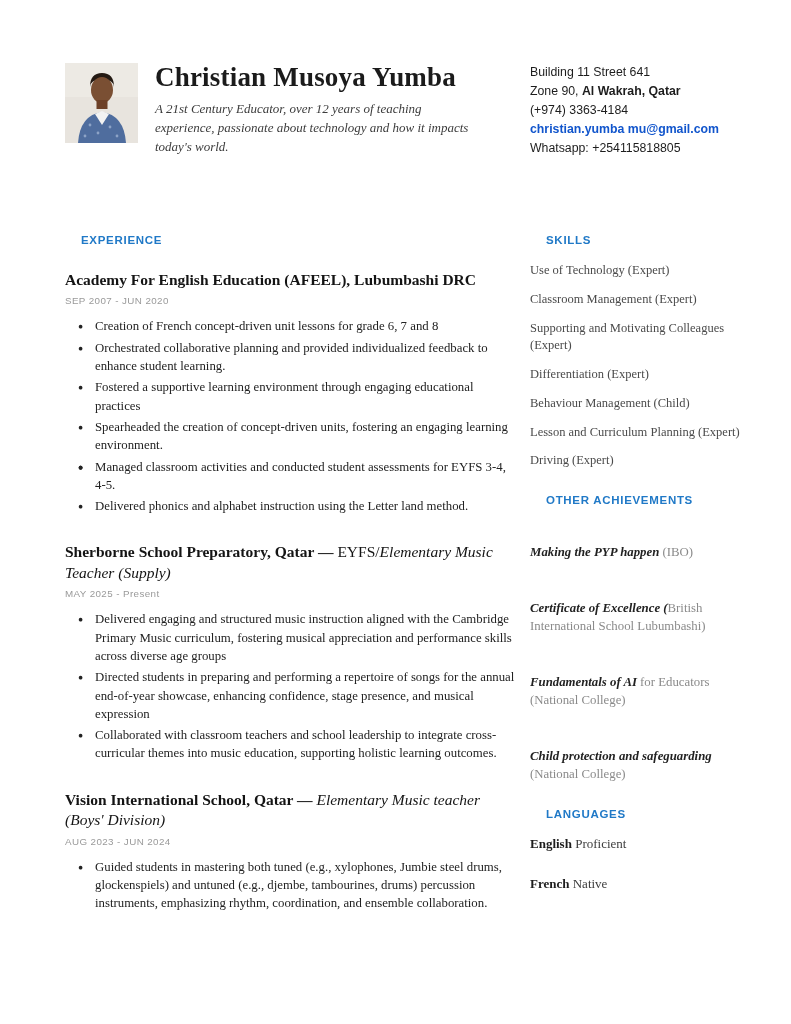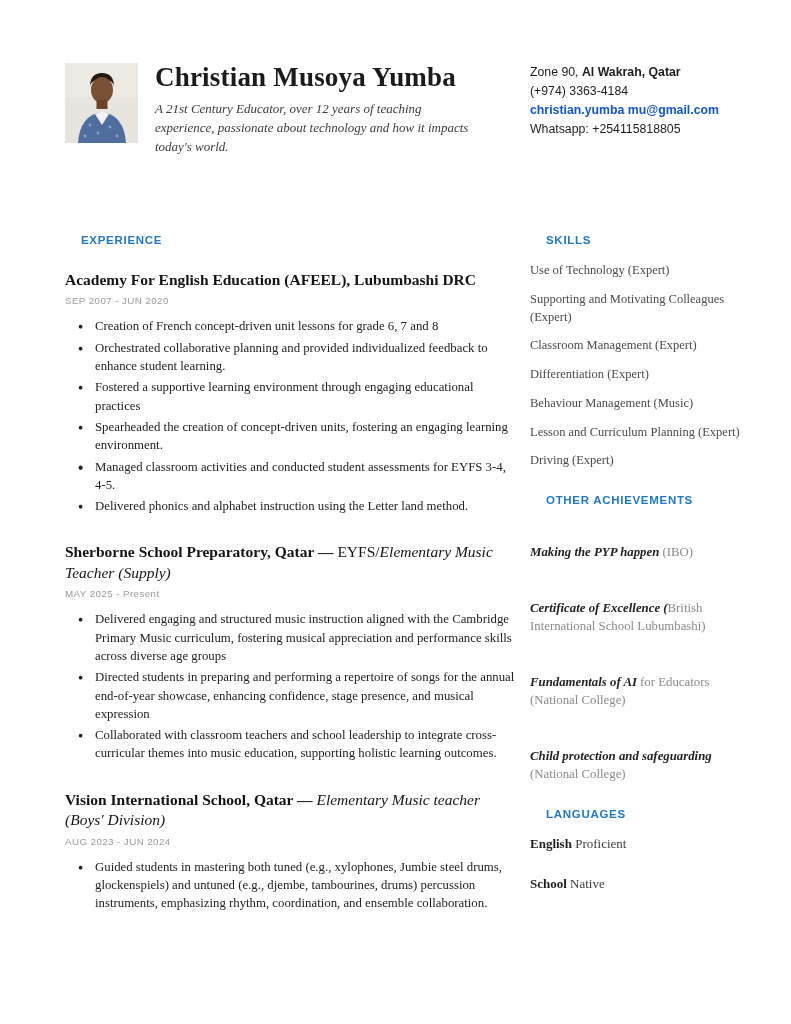--- a/index.html
+++ b/index.html
@@ -70,20 +70,21 @@
         <circle cx="45" cy="64" r="1.4" fill="#8da3c6"></circle>
         <circle cx="52" cy="73" r="1.4" fill="#8da3c6"></circle>
         <circle cx="20" cy="73" r="1.4" fill="#8da3c6"></circle>
       </svg>
     </div>
     <h1 class="name">Christian Musoya Yumba</h1>
     <p class="tagline">A 21st Century Educator, over 12 years of teaching experience, passionate about technology and how it impacts today's world.</p>
   </div>
 
   <div class="contact">
+    <div>Building 11 Street 641</div>
     <div><span>Zone 90, </span><span class="bold">Al Wakrah, Qatar</span></div>
     <div>(+974) 3363-4184</div>
     <div><a class="email-link">christian.yumba mu@gmail.com</a></div>
     <div>Whatsapp: +254115818805</div>
   </div>
 
   <div class="cols">
 
     <div class="col-left">
       <h3 class="sec-heading">EXPERIENCE</h3>
@@ -120,38 +121,39 @@
           <li><span class="dot">●</span><span>Guided students in mastering both tuned (e.g., xylophones, Jumbie steel drums, glockenspiels) and untuned (e.g., djembe, tambourines, drums) percussion instruments, emphasizing rhythm, coordination, and ensemble collaboration.</span></li>
         </ul>
       </section>
     </div>
 
     <div class="col-right">
 
       <div>
         <h3 class="sec-heading">SKILLS</h3>
         <div class="skill-item">Use of Technology (Expert)</div>
+        <div class="skill-item">Classroom Management (Expert)</div>
         <div class="skill-item">Supporting and Motivating Colleagues (Expert)</div>
-        <div class="skill-item">Classroom Management (Expert)</div>
         <div class="skill-item">Differentiation (Expert)</div>
-        <div class="skill-item">Behaviour Management (Music)</div>
+        <div class="skill-item">Behaviour Management (Child)</div>
         <div class="skill-item">Lesson and Curriculum Planning (Expert)</div>
         <div class="skill-item">Driving (Expert)</div>
       </div>
 
       <div class="ach-section">
         <h3 class="sec-heading">OTHER ACHIEVEMENTS</h3>
         <div class="ach-item"><span class="ach-title">Making the PYP happen</span><span class="ach-detail"> (IBO)</span></div>
         <div class="ach-item"><span class="ach-title">Certificate of Excellence (</span><span class="ach-detail">British International School Lubumbashi)</span></div>
         <div class="ach-item"><span class="ach-title">Fundamentals of AI</span><span class="ach-detail"> for Educators (National College)</span></div>
         <div class="ach-item"><span class="ach-title">Child protection and safeguarding</span><span class="ach-detail"> (National College)</span></div>
       </div>
 
       <div class="lang-section">
         <h3 class="sec-heading">LANGUAGES</h3>
         <div class="lang-item"><span class="lang-name">English</span><span class="lang-level"> Proficient</span></div>
+        <div class="lang-item"><span class="lang-name">French</span><span class="lang-level"> Native</span></div>
         <div class="lang-item"><span class="lang-name">School</span><span class="lang-level"> Native</span></div>
         <div class="lang-item"><span class="lang-name">Lingala</span><span class="lang-level"> Native</span></div>
       </div>
 
     </div>
   </div>
 </div>
 
 </body></html>

